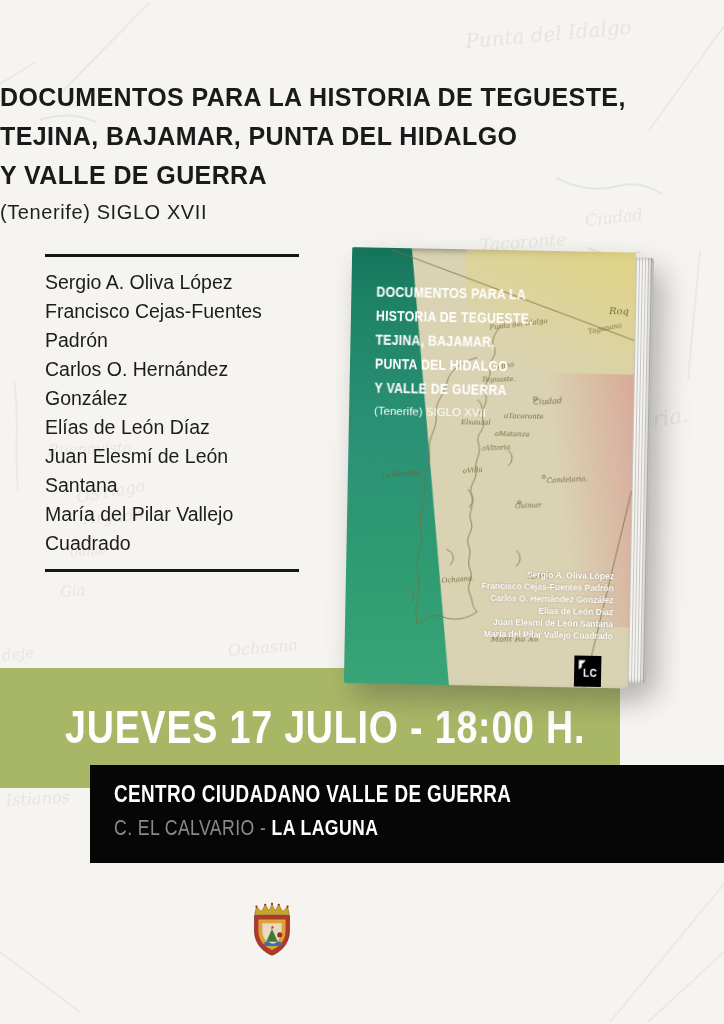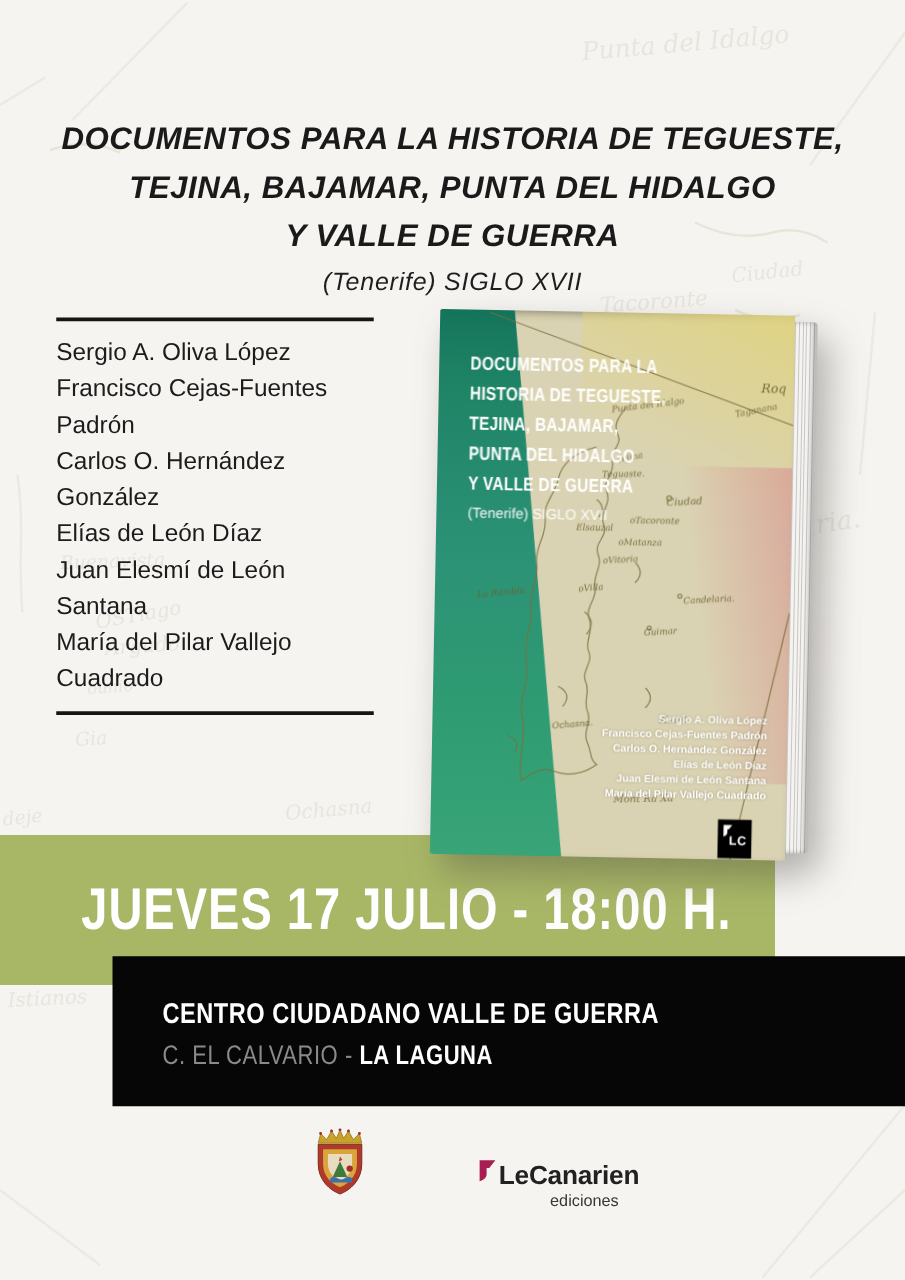--- a/index.html
+++ b/index.html
@@ -10,21 +10,21 @@
       white-space:nowrap;z-index:1;}
   .condense{display:inline-block;transform:scaleX(.82);transform-origin:center center;white-space:nowrap;}
   .condense.left{transform-origin:left center;}
 
   
   .badge{position:absolute;left:262px;top:4px;width:209px;height:42px;background:#0d0d0d;
          display:flex;align-items:center;justify-content:center;z-index:2;}
   .badge span{color:#fff;font-size:22px;letter-spacing:.5px;}
 
   
-  .title-block{position:absolute;left:0;right:0;top:92px;text-align:center;z-index:2;color:#1a1a1a;font-style:italic;}
+  .title-block{position:absolute;left:0;right:0;top:78px;z-index:2;color:#1a1a1a;}
   .title-line{font-size:25px;font-weight:700;line-height:39px;letter-spacing:.4px;}
   .subtitle{font-size:20px;font-weight:400;margin-top:6px;letter-spacing:.6px;color:#1e1e1e;}
 
   
   .authors-block{position:absolute;left:45px;top:254px;width:254px;z-index:2;}
   .authors-block .rule{border-top:3px solid #151515;}
   .authors-list{list-style:none;margin:11px 0;padding:0;font-size:19.5px;line-height:29px;color:#1c1c1c;}
 
   
   .book{position:absolute;left:348px;top:250px;width:302px;height:440px;z-index:5;
@@ -52,22 +52,22 @@
   .lc-box{position:absolute;left:230px;top:404px;width:27px;height:31px;background:#000;z-index:3;}
   .lc-box .mini-flag{position:absolute;left:4px;top:4px;}
   .lc-box span{position:absolute;left:9px;top:12px;color:#fff;font-size:10px;font-weight:700;letter-spacing:.5px;}
 
   
   .green-band{position:absolute;left:0;top:668px;width:620px;height:120px;background:#a8b766;z-index:3;
         text-align:center;}
   .event-text{margin-top:31px;color:#fff;font-size:47px;font-weight:700;letter-spacing:1px;transform:scaleX(.8);}
 
   
-  .venue-box{position:absolute;left:90px;top:765px;width:634px;height:120px;background:#060606;z-index:4;
-        padding:16px;box-sizing:border-box;}
+  .venue-box{position:absolute;left:90px;top:765px;width:634px;height:98px;background:#060606;z-index:4;
+        padding:0;box-sizing:border-box;}
   .venue-line1{margin:16px 0 0 24px;color:#fff;font-size:23px;font-weight:700;letter-spacing:.5px;}
   .venue-line2{margin:8px 0 0 24px;font-size:21.5px;letter-spacing:.5px;}
   .street{color:#8b8a88;font-weight:400;}
   .city{color:#fff;font-weight:700;}
 
   
   .council{position:absolute;left:202px;top:902px;width:140px;text-align:center;z-index:2;}
   .council-text{margin-top:5px;font-family:"DejaVu Serif",serif;font-size:7.5px;font-weight:700;
         line-height:10px;color:#6d4036;letter-spacing:.4px;}
   .lecanarien{position:absolute;left:383px;top:923px;width:112px;z-index:2;}
@@ -229,21 +229,14 @@
       <path d="M14,13 h36 v16 c0,14 -10,22 -18,25 c-8,-3 -18,-11 -18,-25 Z" fill="#b03a2a" stroke="#7c2a1e" stroke-width=".8"></path>
       <path d="M18,17 h28 v12 c0,11 -8,17 -14,19.5 c-6,-2.5 -14,-8.5 -14,-19.5 Z" fill="#d9a43a"></path>
       <path d="M22,21 h20 v8 c0,8 -6,12.5 -10,14.5 c-4,-2 -10,-6.5 -10,-14.5 Z" fill="#e8dbc0"></path>
       <path d="M26,40 l6,-13 l6,13 Z" fill="#3f7a3a"></path>
       <path d="M31,27 l1,-4 l2,3 Z" fill="#c0392b"></path>
       <circle cx="40" cy="33" r="2.6" fill="#a03024"></circle>
       <path d="M24,41 q3,-2 6,0 q3,2 6,0 q3,-2 6,0 v3.5 h-18 Z" fill="#3c6fae"></path>
     </svg>
   </div>
 
-  <div class="lecanarien">
-    <svg class="lc-flag" width="14" height="19" viewBox="0 0 20 26">
-      <path d="M1,1 L19,1 L12,10 L9,10 L9,17 C9,21 5,24 1,25 Z" fill="#a81d52"></path>
-    </svg>
-    <div class="lc-name">LeCanarien</div>
-    <div class="lc-sub">ediciones</div>
-  </div>
 
 </div>
 
 </body></html>

